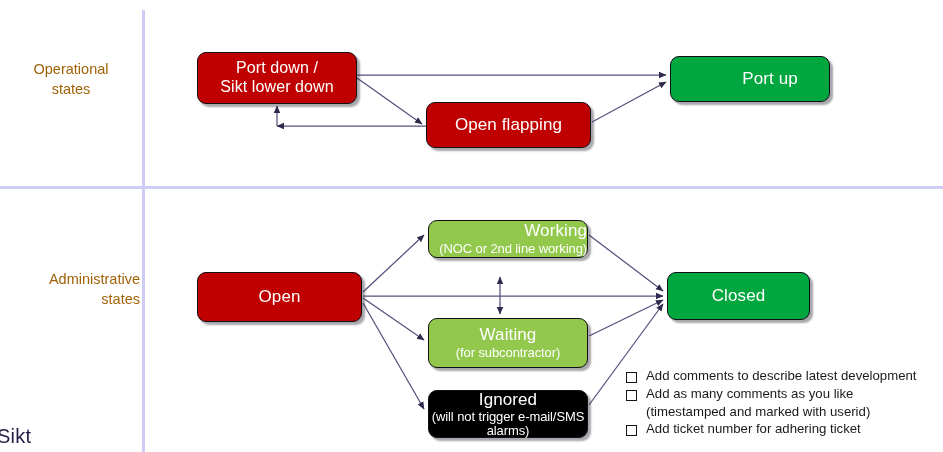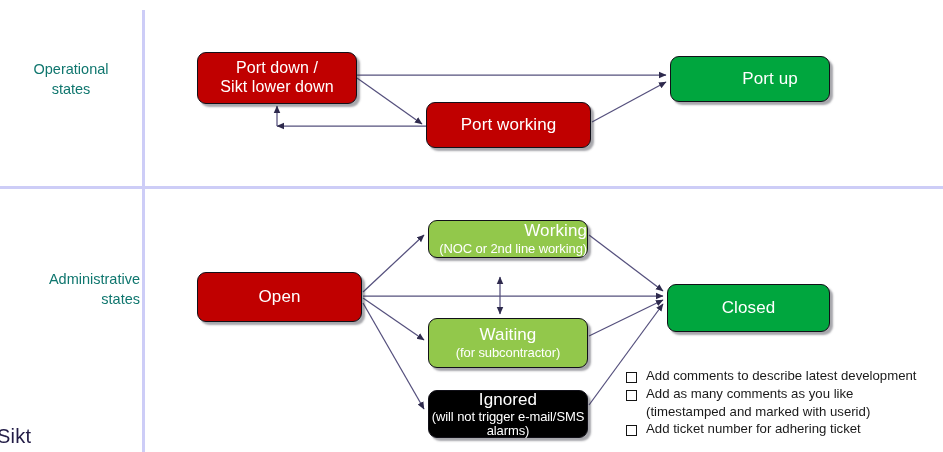--- a/index.html
+++ b/index.html
@@ -42,26 +42,26 @@
   .blue{background:#000000;}
 
   .n-portdown{left:197px;top:52px;width:160px;height:52px;}
   .n-portdown .ttl{font-size:16px;line-height:1.18;}
   .n-flapping{left:426px;top:102px;width:165px;height:46px;}
   .n-portup{left:670px;top:56px;width:160px;height:46px;padding-left:40px;}
   .n-open{left:197px;top:272px;width:165px;height:50px;}
   .n-working{left:428px;top:220px;width:160px;height:38px;align-items:flex-end;}
   .n-waiting{left:428px;top:318px;width:160px;height:50px;}
   .n-ignored{left:428px;top:390px;width:160px;height:48px;}
-  .n-closed{left:667px;top:284px;width:163px;height:48px;}
+  .n-closed{left:667px;top:272px;width:143px;height:48px;}
 
   
   .axis-label{
     position:absolute;
-    color:#0f766e;
+    color:#a16207;
     font-size:14.5px;
     text-align:center;
     line-height:1.35;
     width:138px;
     left:2px;
   }
   .axis-op{top:60px;}
   .axis-adm{top:270px;text-align:right;}
 
   
@@ -125,21 +125,21 @@
     <span style="white-space:pre-line">Administrative
 states</span>
   </div>
 
   <div class="node red n-portdown">
     <div class="ttl" style="white-space:pre-line">Port down /
 Sikt lower down</div>
   </div>
 
   <div class="node red n-flapping">
-    <div class="ttl">Port working</div>
+    <div class="ttl">Open flapping</div>
   </div>
 
   <div class="node green n-portup">
     <div class="ttl">Port up</div>
   </div>
 
   <div class="node red n-open">
     <div class="ttl">Open</div>
   </div>
 

